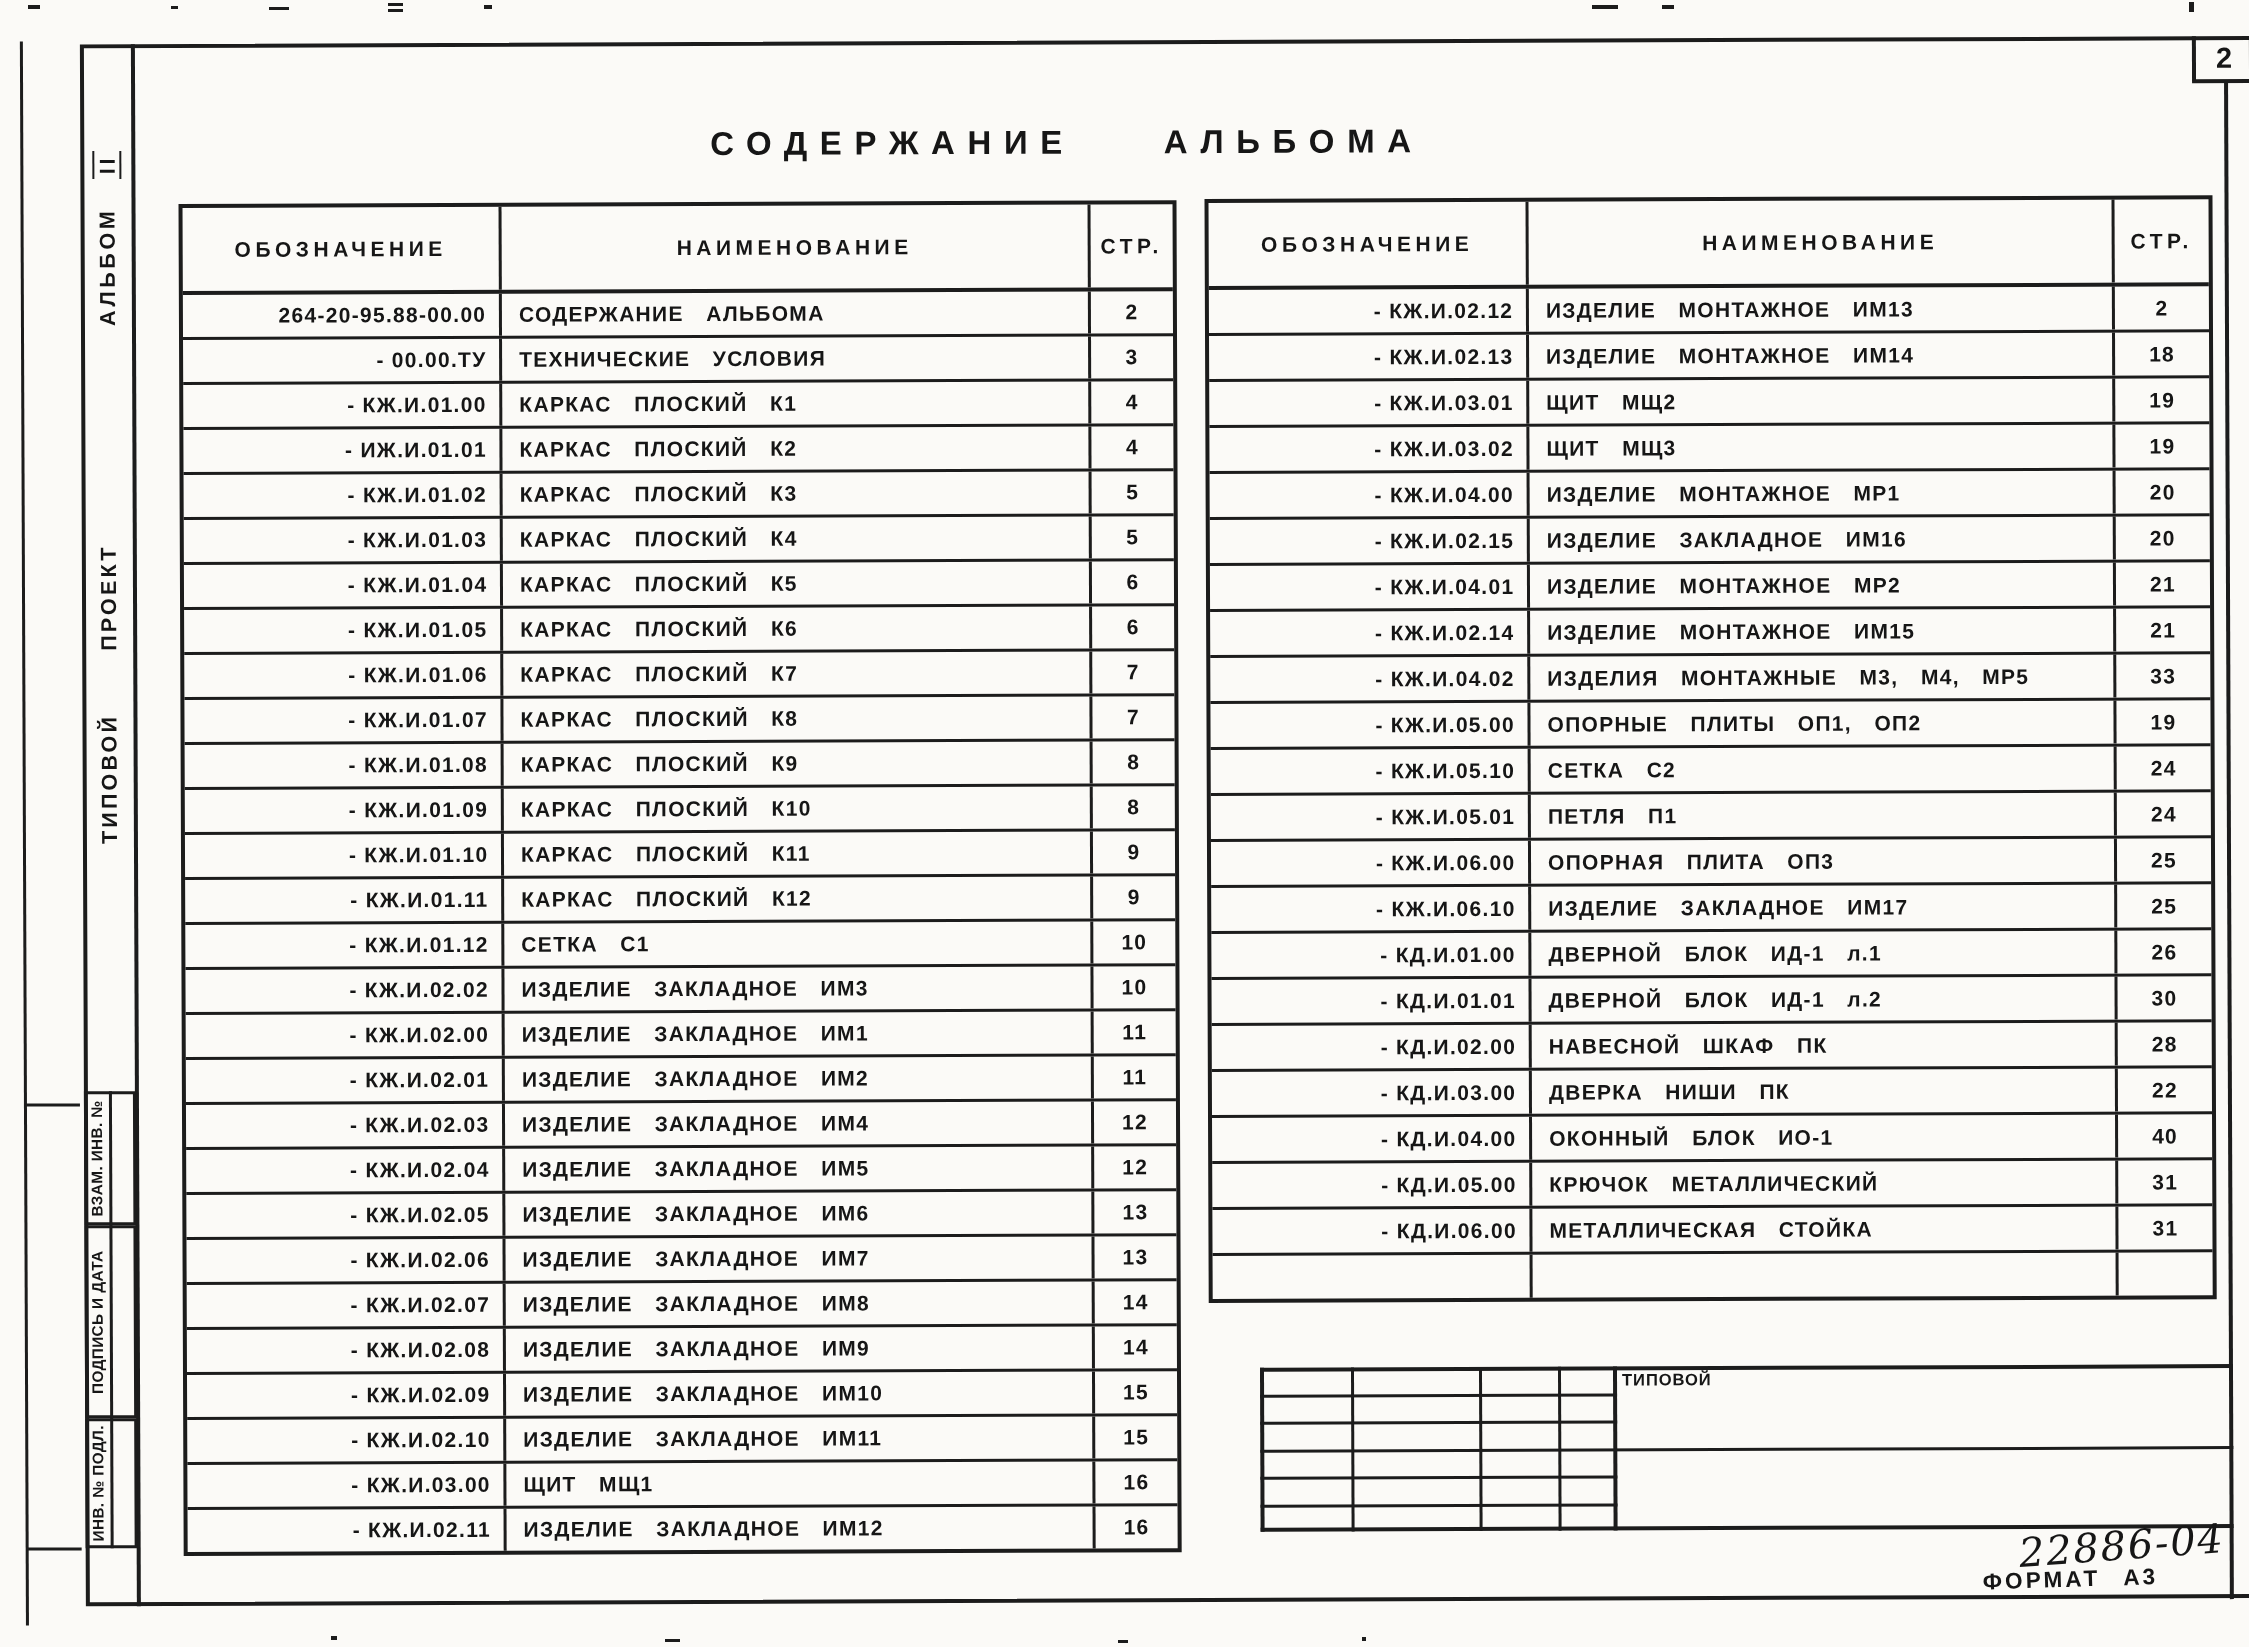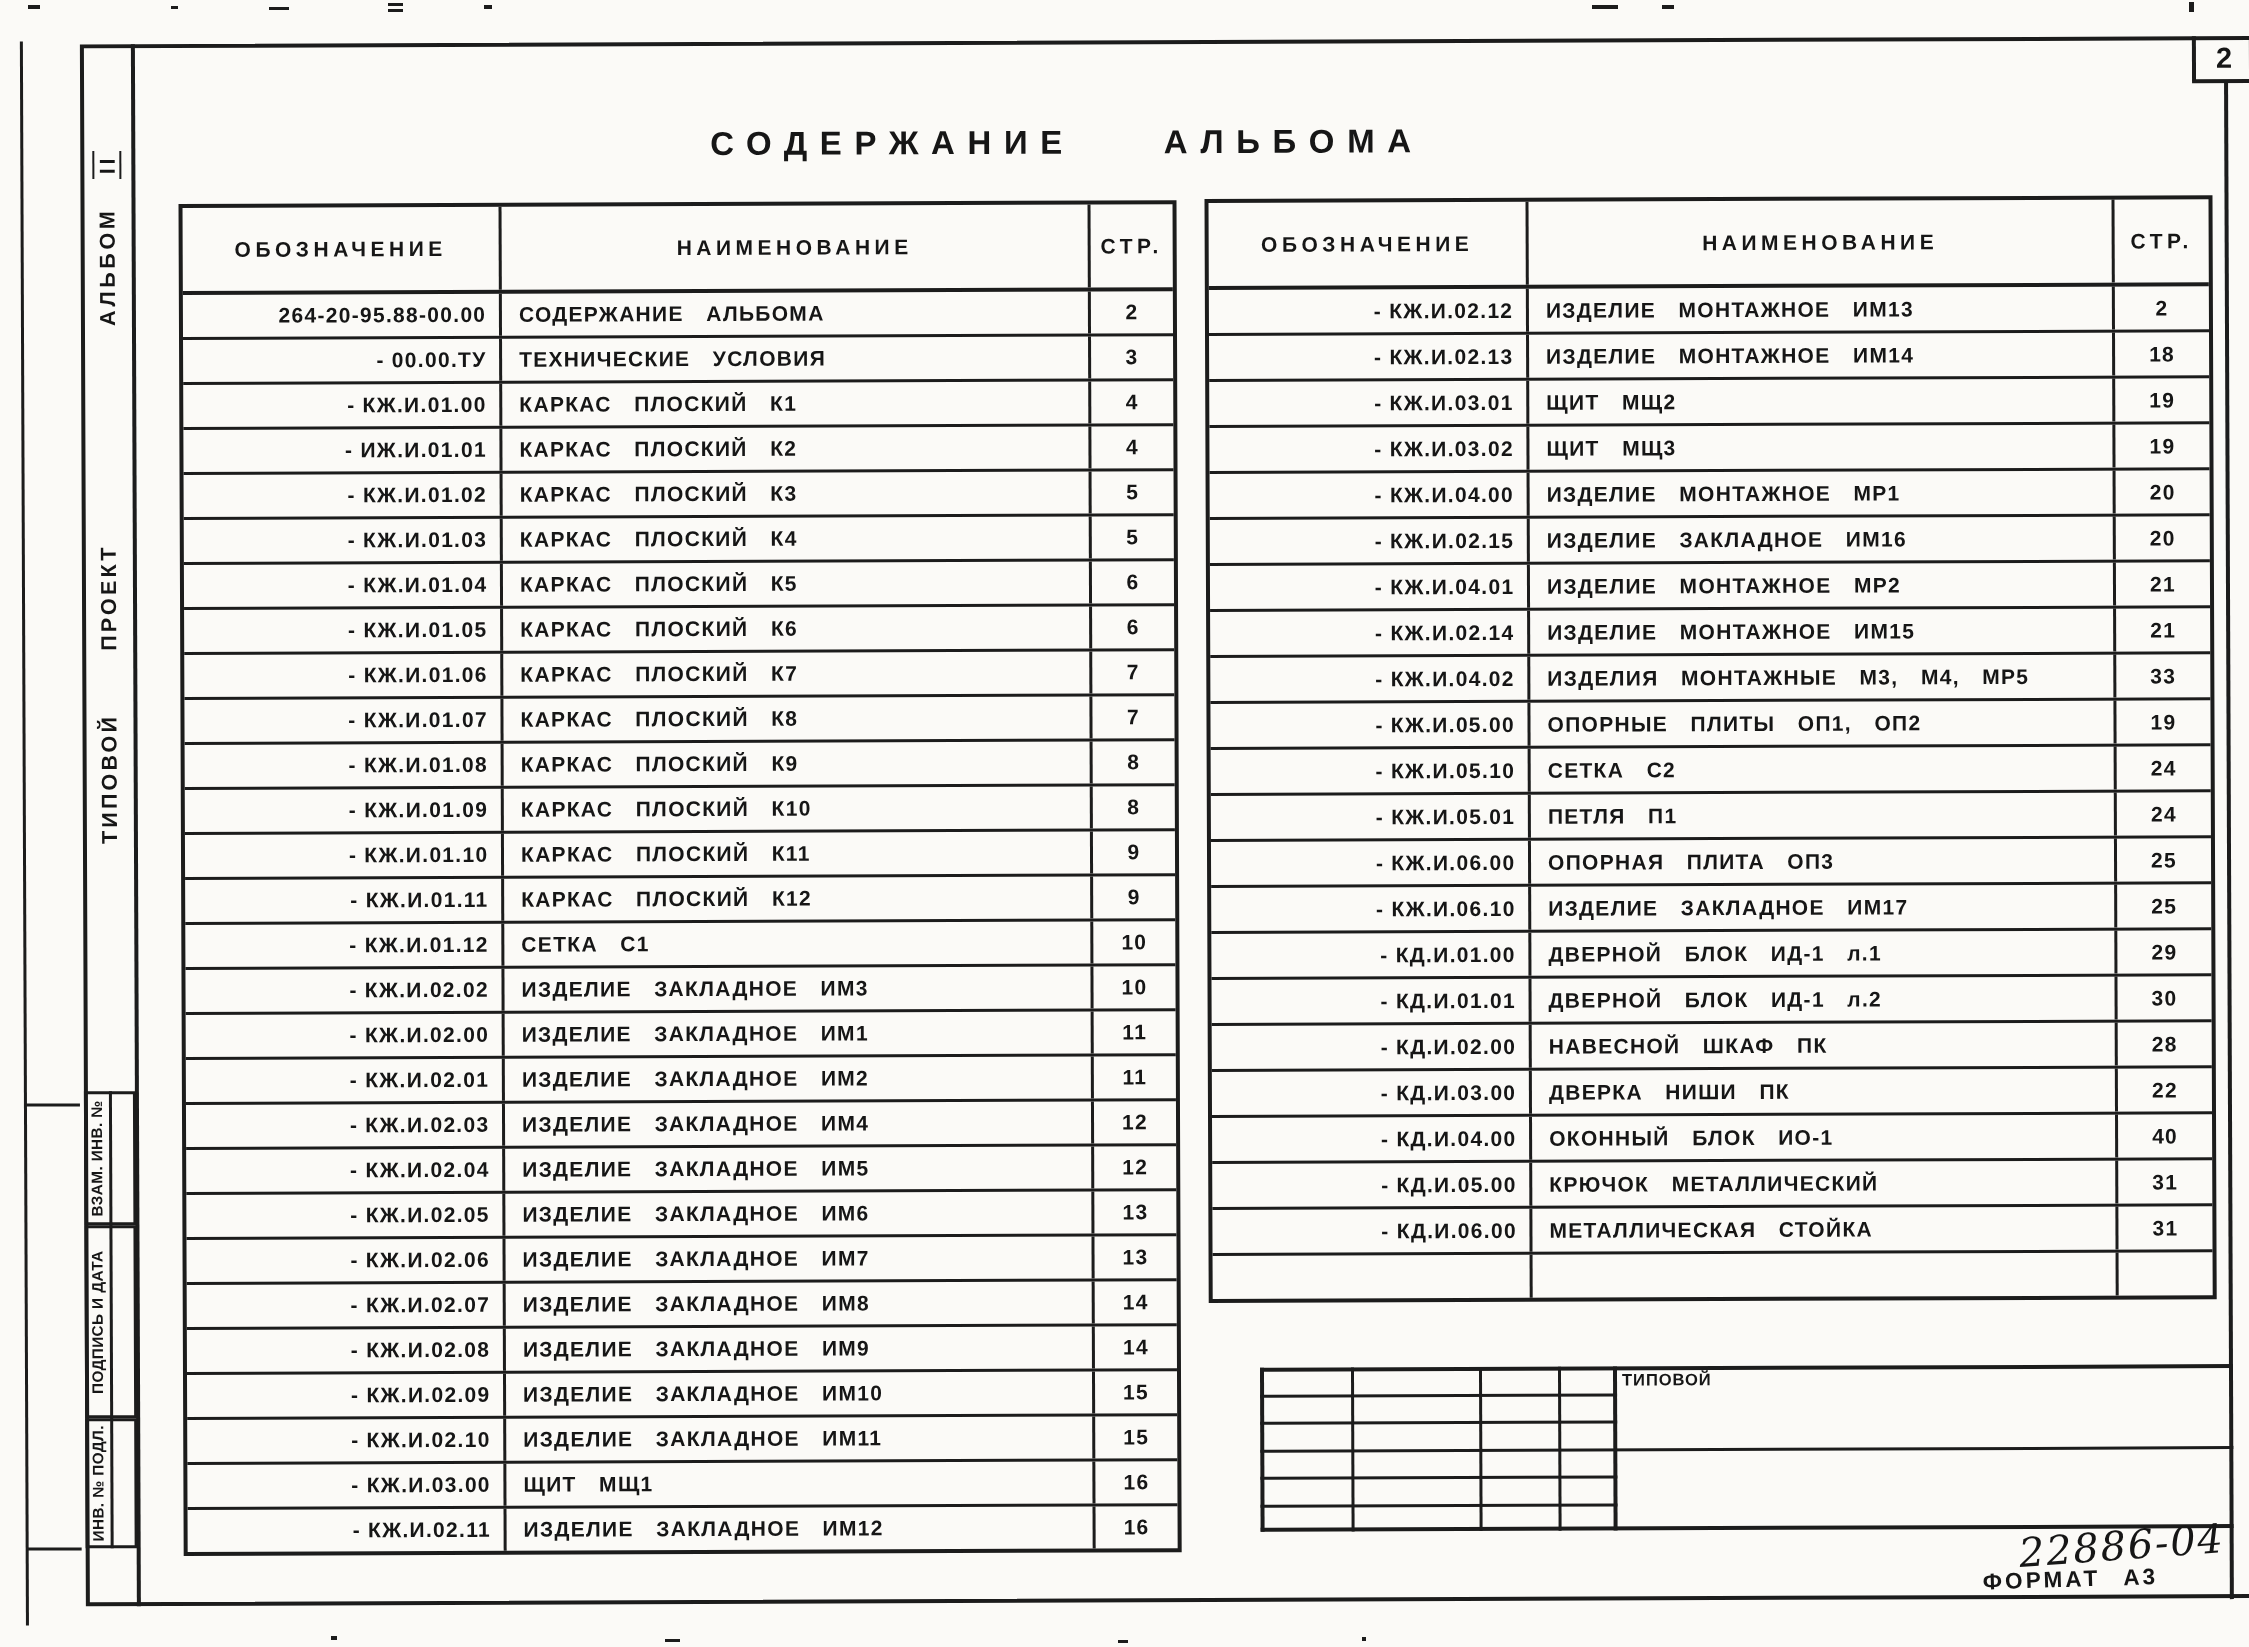--- a/index.html
+++ b/index.html
@@ -324,21 +324,21 @@
             <div class="cell-page">25</div>
           </div>
           <div class="trow">
             <div class="cell-code c-div">- КЖ.И.06.10</div>
             <div class="cell-name c-div">ИЗДЕЛИЕ ЗАКЛАДНОЕ ИМ17</div>
             <div class="cell-page">25</div>
           </div>
           <div class="trow">
             <div class="cell-code c-div">- КД.И.01.00</div>
             <div class="cell-name c-div">ДВЕРНОЙ БЛОК ИД-1 л.1</div>
-            <div class="cell-page">29</div>
+            <div class="cell-page">26</div>
           </div>
           <div class="trow">
             <div class="cell-code c-div">- КД.И.01.01</div>
             <div class="cell-name c-div">ДВЕРНОЙ БЛОК ИД-1 л.2</div>
             <div class="cell-page">30</div>
           </div>
           <div class="trow">
             <div class="cell-code c-div">- КД.И.02.00</div>
             <div class="cell-name c-div">НАВЕСНОЙ ШКАФ ПК</div>
             <div class="cell-page">28</div>

